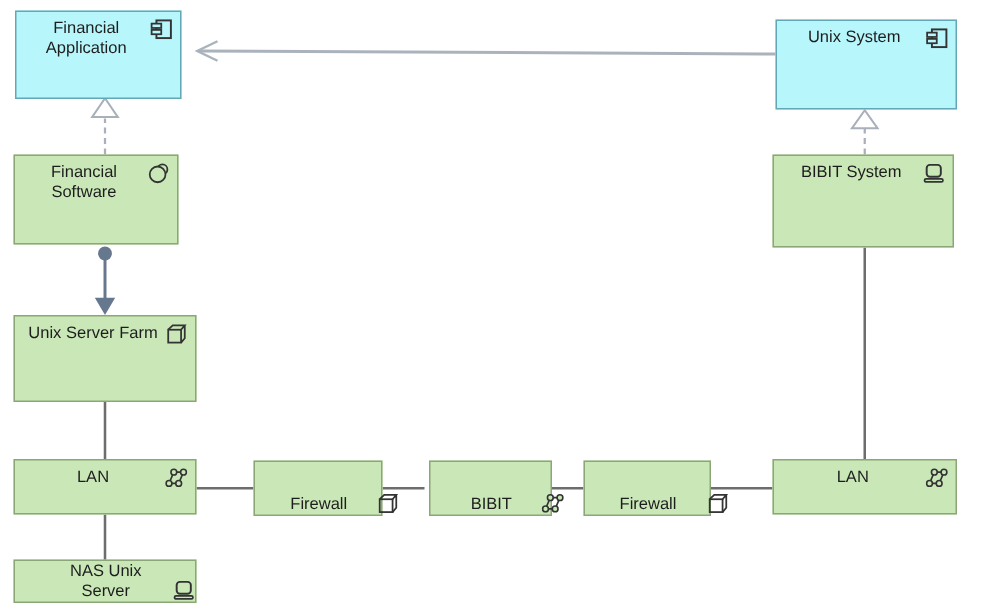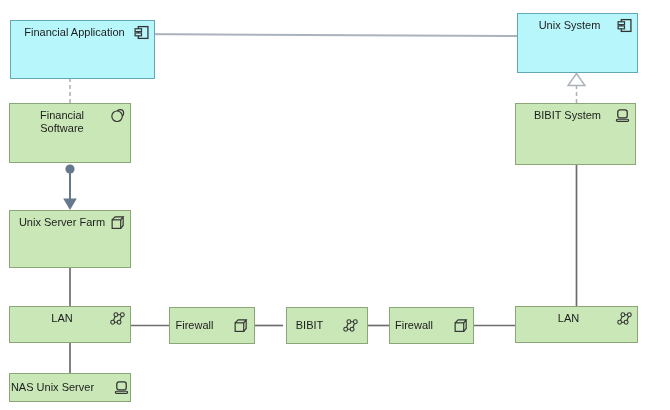--- a/index.html
+++ b/index.html
@@ -10,21 +10,21 @@
   #connectors{position:absolute;left:0;top:0;width:670px;height:410px;z-index:0;}
   .node{
     position:absolute;box-sizing:border-box;z-index:1;
     border:1.4px solid;
     font-size:11px;line-height:13px;color:#1d1d1d;text-align:center;
   }
   .app{background:#b7f6fb;border-color:#62a8b6;}
   .tech{background:#c9e7b7;border-color:#8ba677;}
   .node .lbl{display:block;padding:5px 24px 0 8px;}
   .node .icon{position:absolute;top:4px;right:5px;width:15px;height:15px;}
-  .node.small{display:flex;align-items:center;justify-content:center;gap:20px;}
+  .node.small{display:flex;align-items:flex-end;justify-content:center;gap:20px;padding-left:36px;}
   .node.small .lbl{padding:0;}
   .node.small .icon{position:static;flex:0 0 auto;}
 </style>
 </head>
 <body>
 
 <div id="canvas">
 
   <svg id="connectors" viewBox="0 0 670 410">
 
@@ -53,39 +53,39 @@
       <line x1="70" y1="268" x2="70" y2="307"></line>
       <line x1="70" y1="343" x2="70" y2="374"></line>
       <line x1="131" y1="325.5" x2="169" y2="325.5"></line>
       <line x1="255" y1="325.5" x2="283" y2="325.5"></line>
       <line x1="365" y1="325.5" x2="389" y2="325.5"></line>
       <line x1="474" y1="325.5" x2="515" y2="325.5"></line>
       <line x1="576.5" y1="165" x2="576.5" y2="307"></line>
     </g>
   </svg>
 
-  <div class="node app" style="left:10px;top:20px;width:145px;height:59px">
+  <div class="node app" style="left:10px;top:7px;width:111px;height:59px">
     <span class="lbl">Financial Application</span>
     <svg class="icon" viewBox="0 0 14 14">
       <rect x="4" y="1.5" width="9" height="11" fill="none" stroke="#333" stroke-width="1.2"></rect>
       <rect x="1" y="3.5" width="6" height="2.7" fill="#b7f6fb" stroke="#333" stroke-width="1.1"></rect>
       <rect x="1" y="7.4" width="6" height="2.7" fill="#b7f6fb" stroke="#333" stroke-width="1.1"></rect>
     </svg>
   </div>
 
   <div class="node app" style="left:517px;top:13px;width:121px;height:60px">
     <span class="lbl">Unix System</span>
     <svg class="icon" viewBox="0 0 14 14">
       <rect x="4" y="1.5" width="9" height="11" fill="none" stroke="#333" stroke-width="1.2"></rect>
       <rect x="1" y="3.5" width="6" height="2.7" fill="#b7f6fb" stroke="#333" stroke-width="1.1"></rect>
       <rect x="1" y="7.4" width="6" height="2.7" fill="#b7f6fb" stroke="#333" stroke-width="1.1"></rect>
     </svg>
   </div>
 
-  <div class="node tech" style="left:9px;top:103px;width:122px;height:60px">
+  <div class="node tech" style="left:9px;top:103px;width:110px;height:60px">
     <span class="lbl">Financial Software</span>
     <svg class="icon" viewBox="0 0 14 14">
       <circle cx="9.6" cy="4.6" r="3.1" fill="none" stroke="#333" stroke-width="1.1"></circle>
       <circle cx="6.6" cy="7.7" r="4.9" fill="#c9e7b7" stroke="#333" stroke-width="1.1"></circle>
     </svg>
   </div>
 
   <div class="node tech" style="left:515px;top:103px;width:121px;height:62px">
     <span class="lbl">BIBIT System</span>
     <svg class="icon" viewBox="0 0 14 14">

